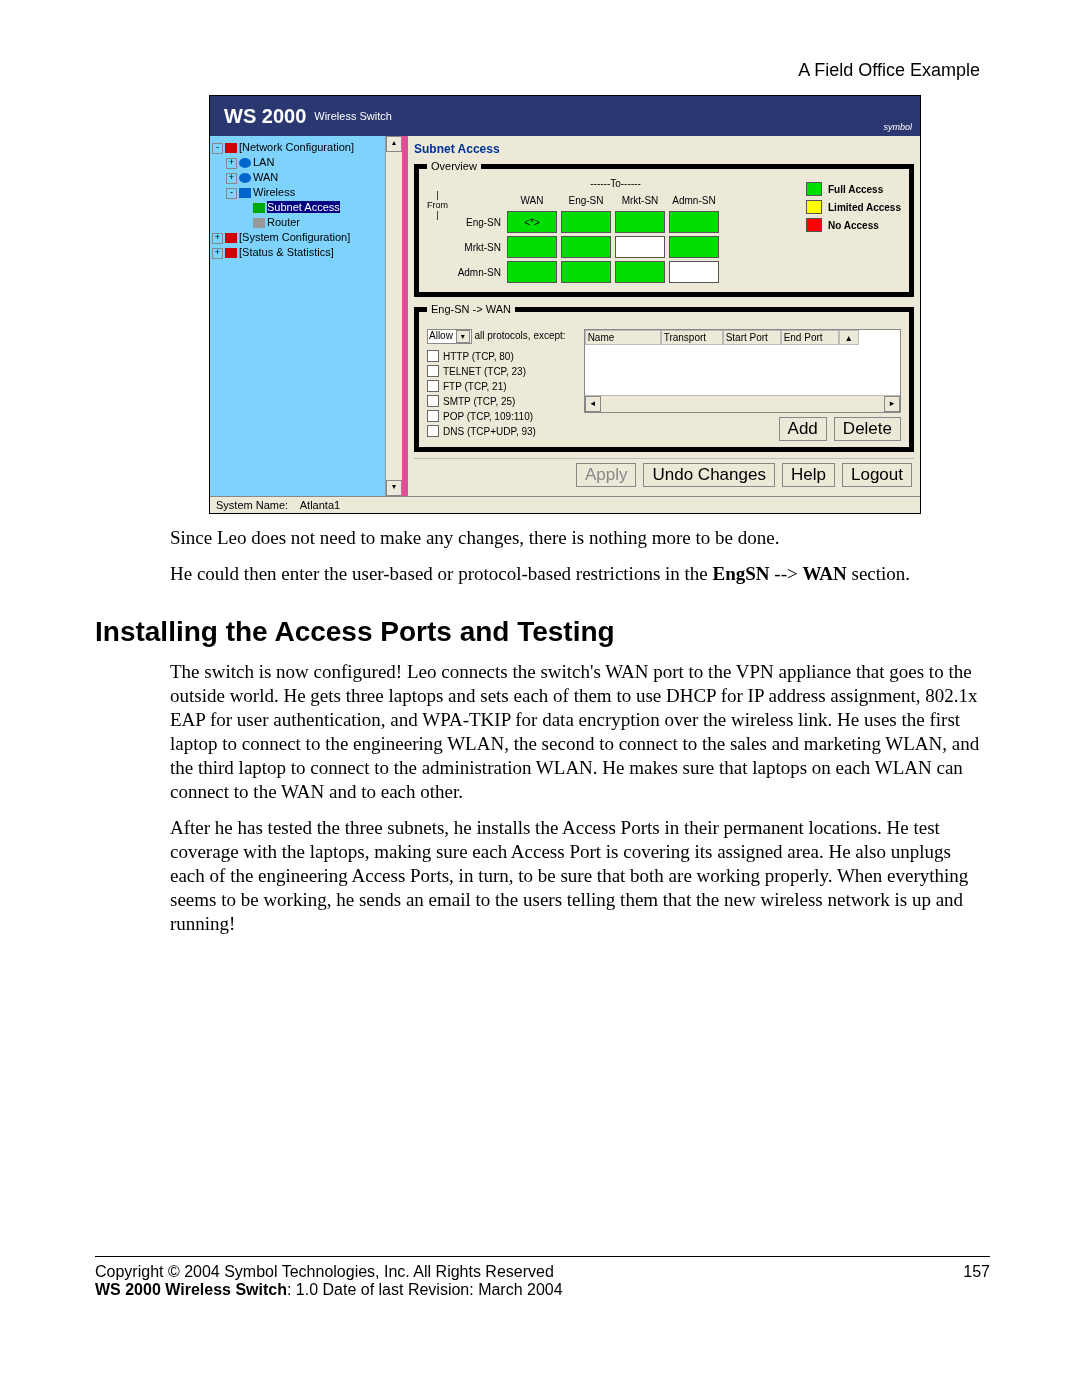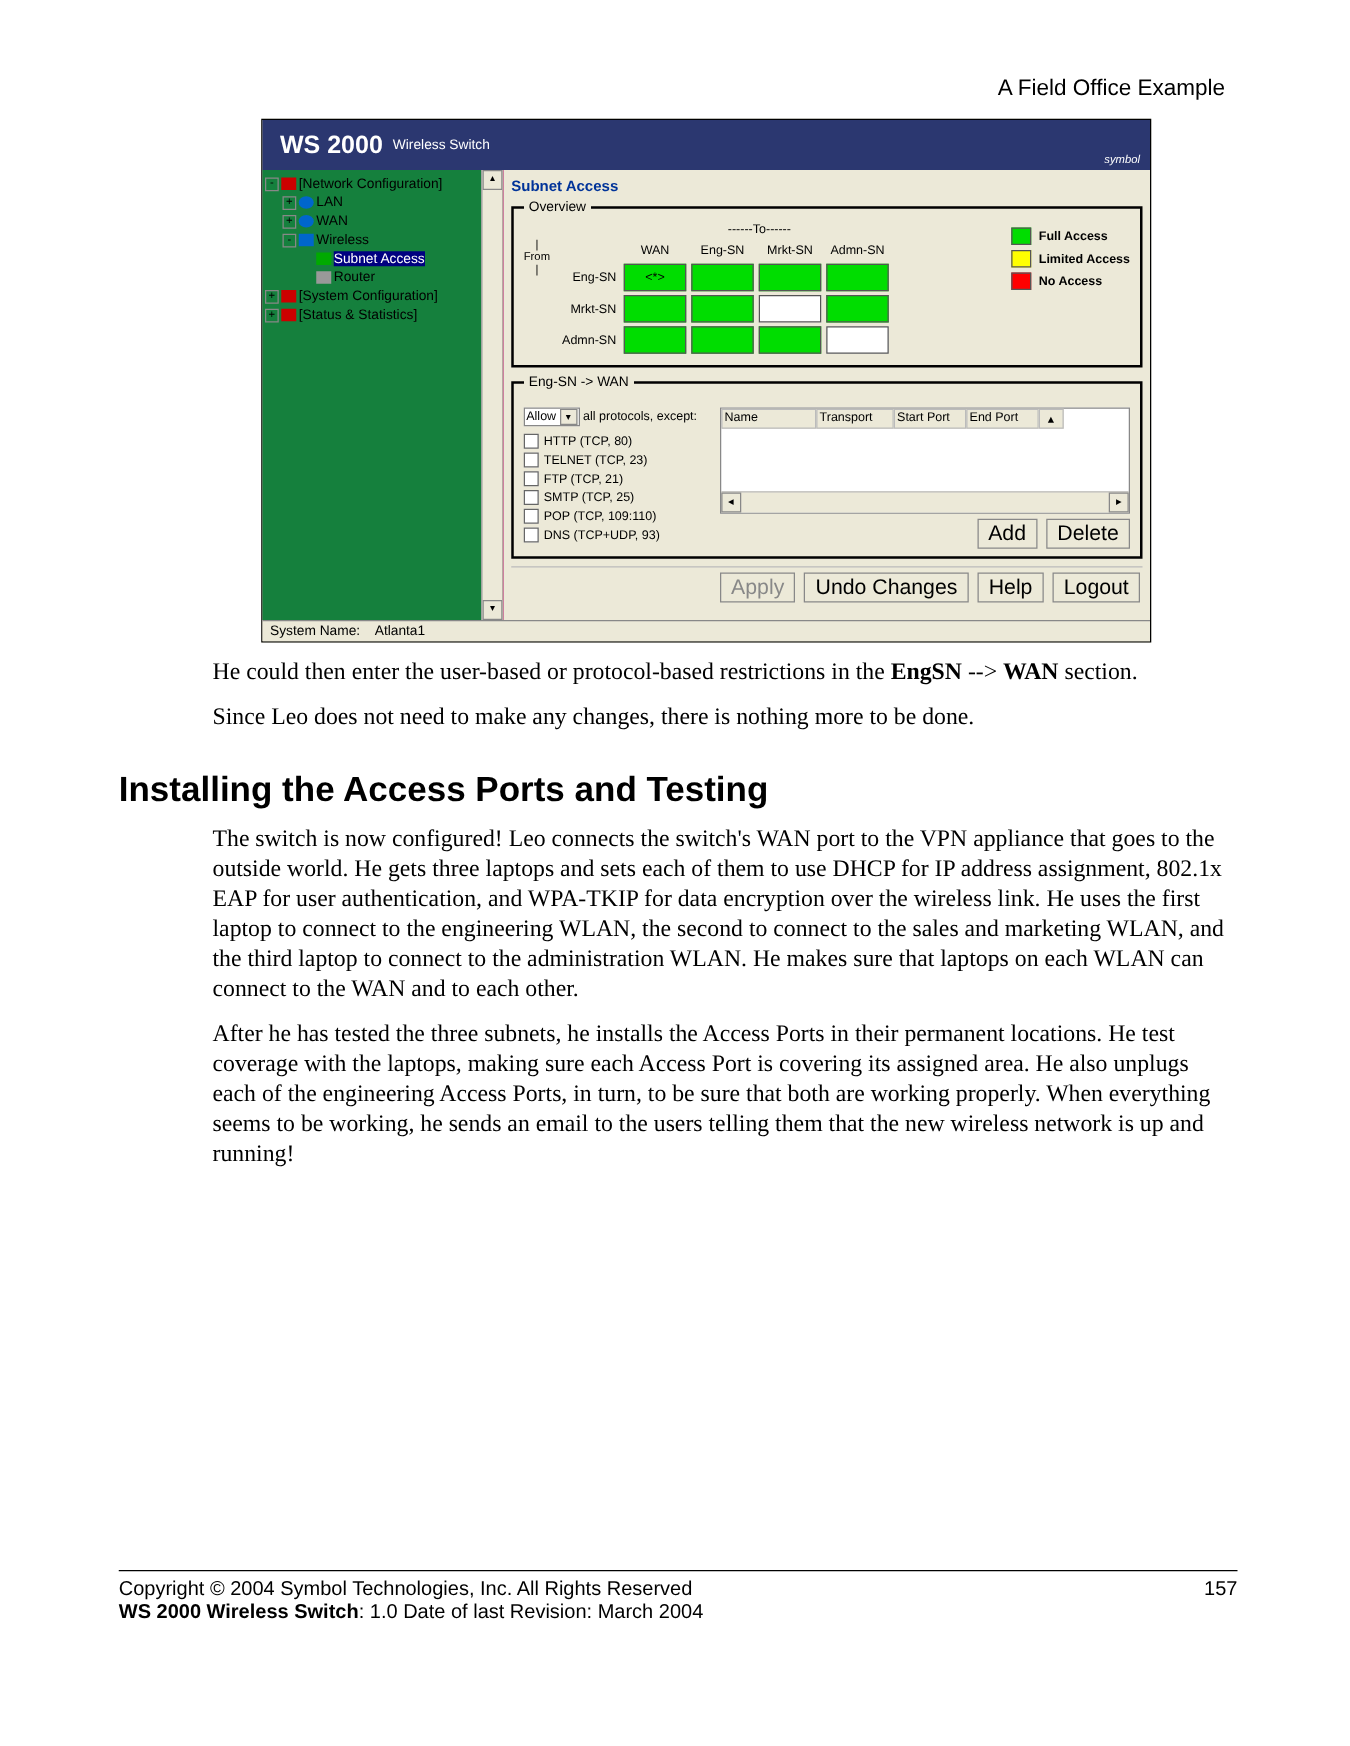--- a/index.html
+++ b/index.html
@@ -48,22 +48,22 @@
   .ss-banner .sub {
     font-size: 11px; margin-left: 8px; font-weight: normal;
   }
   .ss-banner .dots {
     position: absolute; right: 8px; bottom: 4px;
     font-size: 9px; font-style: italic; color: #fff;
   }
   .ss-body { display: flex; height: 360px; }
   .tree-wrap {
     width: 192px;
-    border-right: 1px solid #ec4899;
-    background: #15803d;
+    border-right: 6px solid #ec4899;
+    background: #7dd3fc;
     position: relative;
     display: flex;
   }
   .tree {
     flex: 1;
     padding: 4px 2px;
     font-size: 11px;
     line-height: 15px;
     overflow: hidden;
   }
@@ -77,21 +77,21 @@
   .ic-wl { background:#06c; }
   .ic-sa { background:#0a0; }
   .ic-rt { background:#999; }
   .sbar { width:16px; background:#ece9d8; border-left:1px solid #999; position:relative; }
   .sbar .btn { position:absolute; left:0; width:14px; height:14px; border:1px solid #888; background:#ece9d8; text-align:center; font-size:8px; line-height:12px; }
   .sbar .up { top:0; }
   .sbar .down { bottom:0; }
 
   .main { flex:1; background:#ece9d8; padding:4px 6px 0 6px; position:relative; }
   .section-title { color:#003399; font-weight:bold; font-size:12px; margin:2px 0 4px 0; }
-  fieldset { border:2px solid #000000; margin:0 0 6px 0; padding:6px 8px; }
+  fieldset { border:5px solid #000000; margin:0 0 6px 0; padding:6px 8px; }
   legend { padding:0 4px; font-size:11px; }
 
   .ov { display:flex; }
   .grid-area { }
   .axis-h { font-size:10px; text-align:center; }
   table.matrix { border-collapse:separate; border-spacing:4px 3px; }
   table.matrix td { width:44px; height:18px; }
   table.matrix td.head, table.matrix td.rowh { width:48px; font-size:10px; text-align:center; height:14px; }
   td.rowh { text-align:right !important; padding-right:2px; }
   .cell { border:1px solid #555; }
@@ -293,24 +293,24 @@
         </div>
       </div>
     </div>
     <div class="status">
       <span>System Name:</span>&nbsp;&nbsp;&nbsp;
       <span>Atlanta1</span>
     </div>
   </div>
 
   <div class="body-text">
+    <p>Since Leo does not need to make any changes, there is nothing more to be done.</p>
     <p>
       <span>He could then enter the user-based or protocol-based restrictions in the </span><b>EngSN</b><span> --&gt; </span><b>WAN</b><span> section.</span>
     </p>
-    <p>Since Leo does not need to make any changes, there is nothing more to be done.</p>
   </div>
 
   <h2 class="section">Installing the Access Ports and Testing</h2>
 
   <div class="body-text">
     <p>The switch is now configured! Leo connects the switch's WAN port to the VPN appliance that goes to the outside world. He gets three laptops and sets each of them to use DHCP for IP address assignment, 802.1x EAP for user authentication, and WPA-TKIP for data encryption over the wireless link. He uses the first laptop to connect to the engineering WLAN, the second to connect to the sales and marketing WLAN, and the third laptop to connect to the administration WLAN. He makes sure that laptops on each WLAN can connect to the WAN and to each other.</p>
     <p>After he has tested the three subnets, he installs the Access Ports in their permanent locations. He test coverage with the laptops, making sure each Access Port is covering its assigned area. He also unplugs each of the engineering Access Ports, in turn, to be sure that both are working properly. When everything seems to be working, he sends an email to the users telling them that the new wireless network is up and running!</p>
   </div>
 
   <div class="hr"></div>

